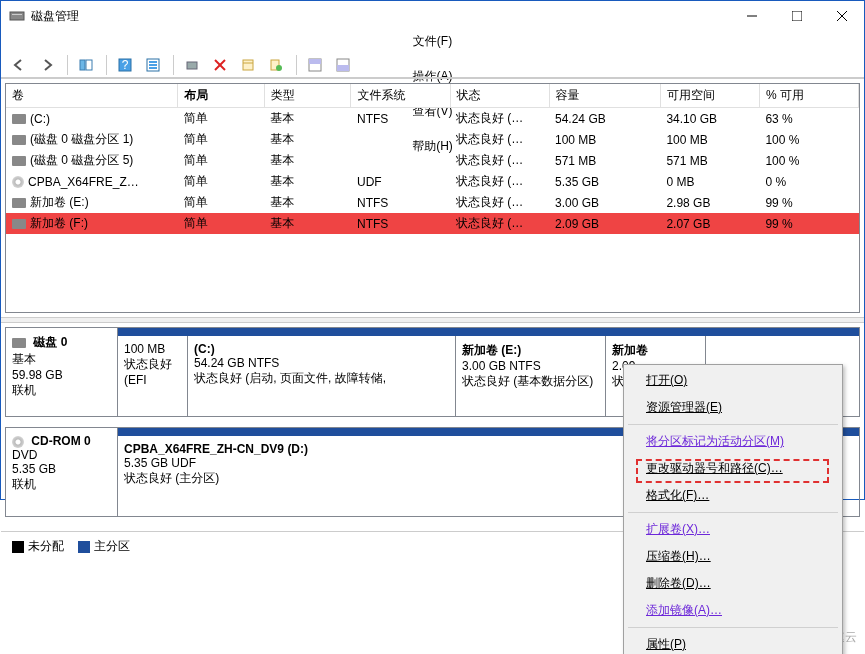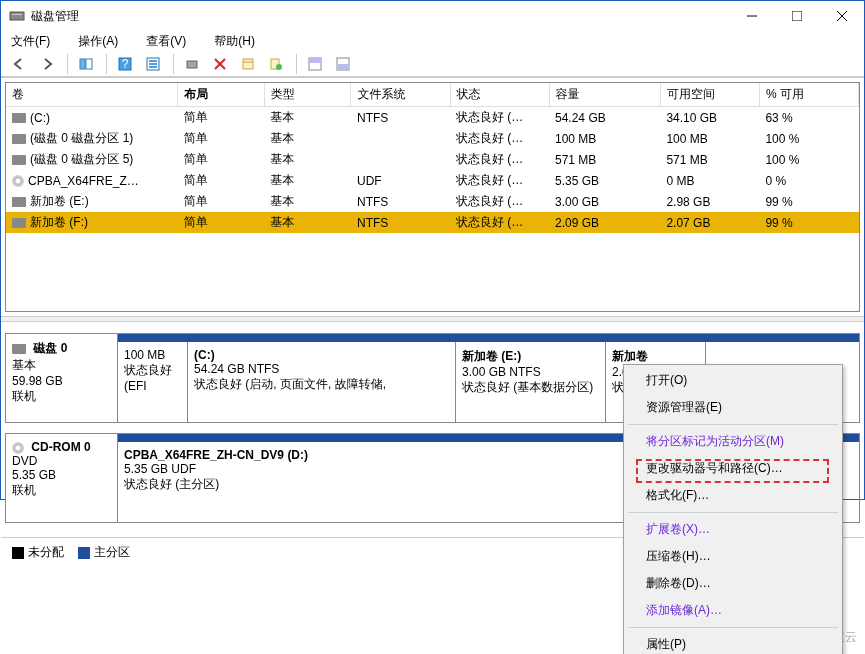--- a/index.html
+++ b/index.html
@@ -4,46 +4,46 @@
 <style>
 * { margin:0; padding:0; box-sizing:border-box; font-family:"Microsoft YaHei","Segoe UI",sans-serif; font-size:12px; }
 body { background:#fff; width:865px; height:654px; position:relative; }
 .window { border:1px solid #185abd; width:865px; height:500px; display:flex; flex-direction:column; }
 .titlebar { height:30px; display:flex; align-items:center; padding:0 0 0 8px; }
 .titlebar .sysicon { width:16px; height:16px; margin-right:6px; display:flex; align-items:center; justify-content:center; }
 .titlebar .title { flex:1; }
 .sysbtns { display:flex; }
 .sysbtn { width:45px; height:30px; display:flex; align-items:center; justify-content:center; }
 .sysbtn svg { width:10px; height:10px; }
-.menubar { height:22px; display:flex; align-items:center; padding:0 6px; gap:20px; }
+.menubar { height:22px; display:flex; align-items:center; padding:0 6px; gap:14px;flex-direction:column; }
 .menuitem { padding:2px 4px; }
 .toolbar { height:28px; display:flex; align-items:center; padding:0 6px; gap:2px; border-bottom:1px solid #ccc; }
 .tbtn { width:24px; height:24px; border:1px solid transparent; display:flex; align-items:center; justify-content:center; margin-right:2px; }
 .tsep { width:1px; height:20px; background:#ccc; margin:0 4px; }
 .content { flex:1; display:flex; flex-direction:column; border-top:1px solid #ccc; }
 .grid { height:230px; overflow:auto; border:1px solid #828790; margin:4px; }
 .grid table { width:100%; border-collapse:collapse; }
 .grid th { text-align:left; padding:3px 6px; background:#fff; border-right:1px solid #e0e0e0; border-bottom:1px solid #e0e0e0; font-weight:normal; position:sticky; top:0; }
 .grid td { padding:2px 6px; white-space:nowrap; }
-.grid tr.sel td { background:#eab308; }
+.grid tr.sel td { background:#ef4444; }
 .diskicon { display:inline-block; width:14px; height:10px; background:#888; border-radius:1px; margin-right:4px; vertical-align:middle; position:relative; }
 .diskicon.cd { border-radius:50%; background:radial-gradient(circle,#fff 2px,#bbb 3px,#ddd 7px); width:12px; height:12px; }
 .splitter { height:6px; background:#f0f0f0; cursor:row-resize; border-top:1px solid #ccc; border-bottom:1px solid #ccc; }
-.diskmap { flex:1; overflow:auto; padding:4px;margin-top:7px; }
+.diskmap { flex:1; overflow:auto; padding:4px; }
 .diskrow { display:flex; margin-bottom:10px; border:1px solid #828790; height:90px; }
 .diskhdr { width:112px; border-right:1px solid #828790; padding:6px; background:#fff; }
 .diskhdr .dname { font-weight:bold; }
 .parts { flex:1; display:flex; border-top:8px solid #1f4e9c; }
 .part { border-right:1px solid #828790; padding:6px; background:#fff; overflow:hidden; }
 .part .plabel { font-weight:bold; }
 .legend { padding:6px 11px; display:flex; gap:14px; border-top:1px solid #ccc; }
 .lg { display:flex; align-items:center; gap:4px; }
 .lgbox { width:12px; height:12px; }
 .ctxmenu { position:absolute; left:623px; top:364px; width:220px; background:#f0f0f0; border:1px solid #a0a0a0; box-shadow:2px 2px 4px rgba(0,0,0,.25); padding:2px; z-index:10; }
-.ctxitem { padding:5px 20px; }
+.ctxitem { padding:5px 20px;text-decoration:underline; }
 .ctxitem.dis { color:#6d28d9; }
 .ctxsep { height:1px; background:#d0d0d0; margin:3px 2px; }
 .redbox { position:absolute; left:636px; top:459px; width:193px; height:24px; border:2px dashed #e03030; pointer-events:none; z-index:11; }
 .watermark { position:absolute; right:8px; bottom:8px; opacity:.35; display:flex; align-items:center; gap:4px; }
 .watermark .logo { width:28px; height:18px; border:1px solid #aaa; border-radius:9px; }
 </style>
 </head>
 <body>
 
 <div class="window">

